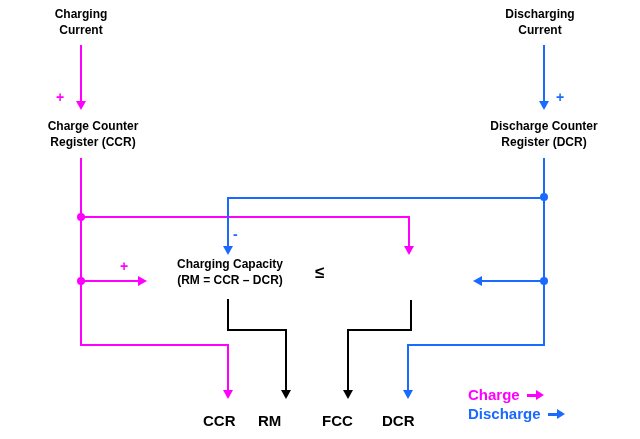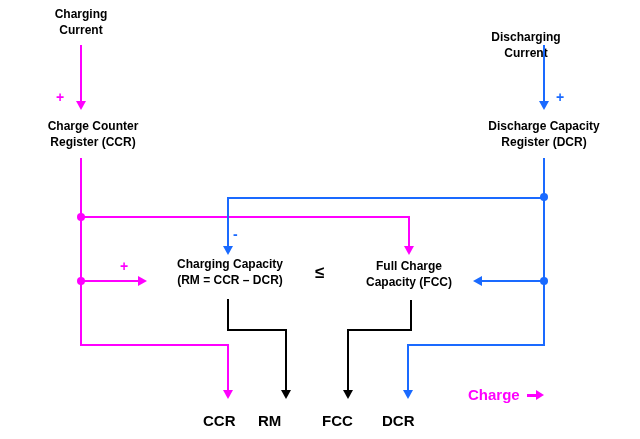--- a/index.html
+++ b/index.html
@@ -117,28 +117,28 @@
   <div class="ah down t-charge" style="left:404px; top:246px;"></div>
 
   <div class="hl bg-charge" style="left:80px; top:280px; width:59px;"></div>
   <div class="ah right t-charge" style="left:138px; top:276px;"></div>
   <div class="sign t-charge" style="left:120px; top:260px;">+</div>
 
   <div class="hl bg-charge" style="left:80px; top:344px; width:149px;"></div>
   <div class="vl bg-charge" style="left:227px; top:344px; height:47px;"></div>
   <div class="ah down t-charge" style="left:223px; top:390px;"></div>
 
-  <div class="lbl" style="left:456px; top:6px; width:140px;margin-top:23px;">Discharging
+  <div class="lbl" style="left:470px; top:6px; width:140px;">Discharging
 Current</div>
 
   <div class="vl bg-discharge" style="left:543px; top:45px; height:58px;"></div>
   <div class="ah down t-discharge" style="left:539px; top:101px;"></div>
   <div class="sign t-discharge" style="left:556px; top:91px;">+</div>
 
-  <div class="lbl" style="left:463px; top:118px; width:162px;">Discharge Capacity
+  <div class="lbl" style="left:463px; top:118px; width:162px;">Discharge Counter
 Register (DCR)</div>
 
   <div class="vl bg-discharge" style="left:543px; top:158px; height:188px;"></div>
   <div class="dot bg-discharge" style="left:540px; top:193px;"></div>
   <div class="dot bg-discharge" style="left:540px; top:277px;"></div>
 
   <div class="hl bg-discharge" style="left:228px; top:197px; width:317px;"></div>
   <div class="vl bg-discharge" style="left:227px; top:197px; height:50px;"></div>
   <div class="ah down t-discharge" style="left:223px; top:246px;"></div>
   <div class="sign t-discharge" style="left:233px; top:228px;">-</div>
@@ -146,22 +146,20 @@
   <div class="hl bg-discharge" style="left:481px; top:280px; width:63px;"></div>
   <div class="ah left t-discharge" style="left:473px; top:276px;"></div>
 
   <div class="hl bg-discharge" style="left:408px; top:344px; width:137px;"></div>
   <div class="vl bg-discharge" style="left:407px; top:344px; height:47px;"></div>
   <div class="ah down t-discharge" style="left:403px; top:390px;"></div>
 
   <div class="lbl" style="left:146px; top:256px; width:168px;">Charging Capacity
 (RM = CCR – DCR)</div>
   <div class="cmp" style="left:315px; top:264px;">≤</div>
-  <div class="lbl" style="left:341px; top:258px; width:136px;">Full Charge
-Capacity (FCC)</div>
 
   <div class="vl bg-neutral" style="left:227px; top:299px; height:31px;"></div>
   <div class="hl bg-neutral" style="left:227px; top:329px; width:60px;"></div>
   <div class="vl bg-neutral" style="left:285px; top:329px; height:62px;"></div>
   <div class="ah down" style="left:281px; top:390px;"></div>
 
   <div class="vl bg-neutral" style="left:410px; top:300px; height:30px;"></div>
   <div class="hl bg-neutral" style="left:348px; top:329px; width:64px;"></div>
   <div class="vl bg-neutral" style="left:347px; top:329px; height:62px;"></div>
   <div class="ah down" style="left:343px; top:390px;"></div>
@@ -169,15 +167,19 @@
   <div class="out-lbl" style="left:203px; top:413px; width:50px;">CCR</div>
   <div class="out-lbl" style="left:258px; top:413px; width:50px;">RM</div>
   <div class="out-lbl" style="left:322px; top:413px; width:50px;">FCC</div>
   <div class="out-lbl" style="left:382px; top:413px; width:50px;">DCR</div>
 
   <div class="legend">
     <div class="legend-row t-charge">
       <span>Charge</span>
       <span class="legend-arrow"></span>
     </div>
+    <div class="legend-row t-discharge">
+      <span>Discharge</span>
+      <span class="legend-arrow"></span>
+    </div>
   </div>
 
 </div>
 
 </body></html>

